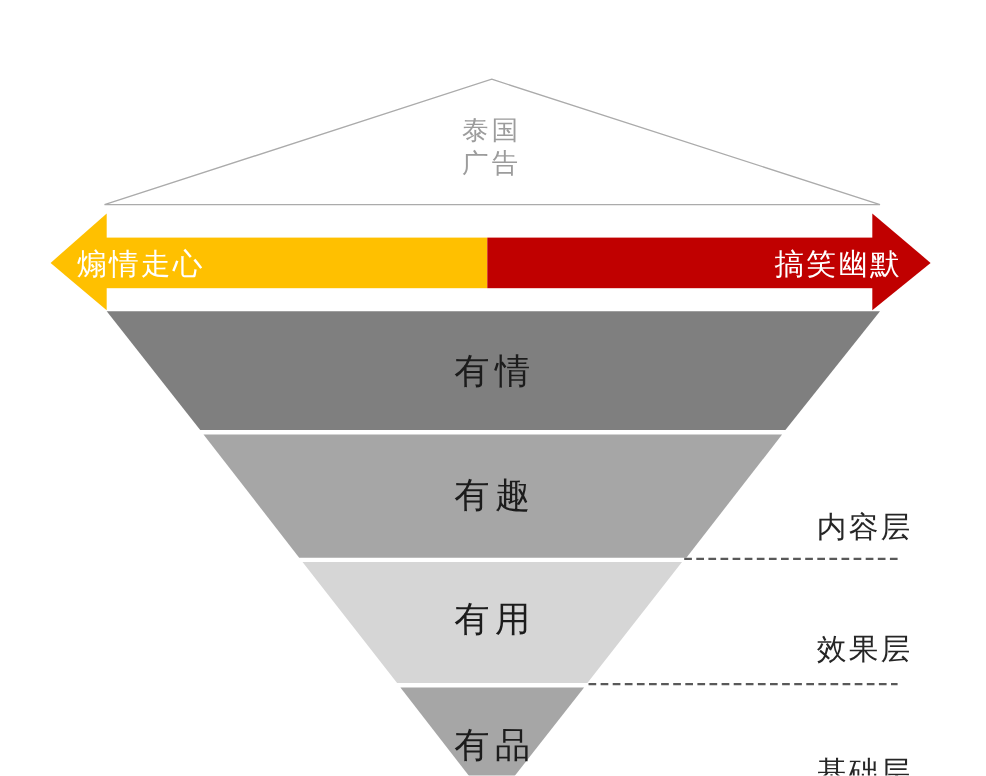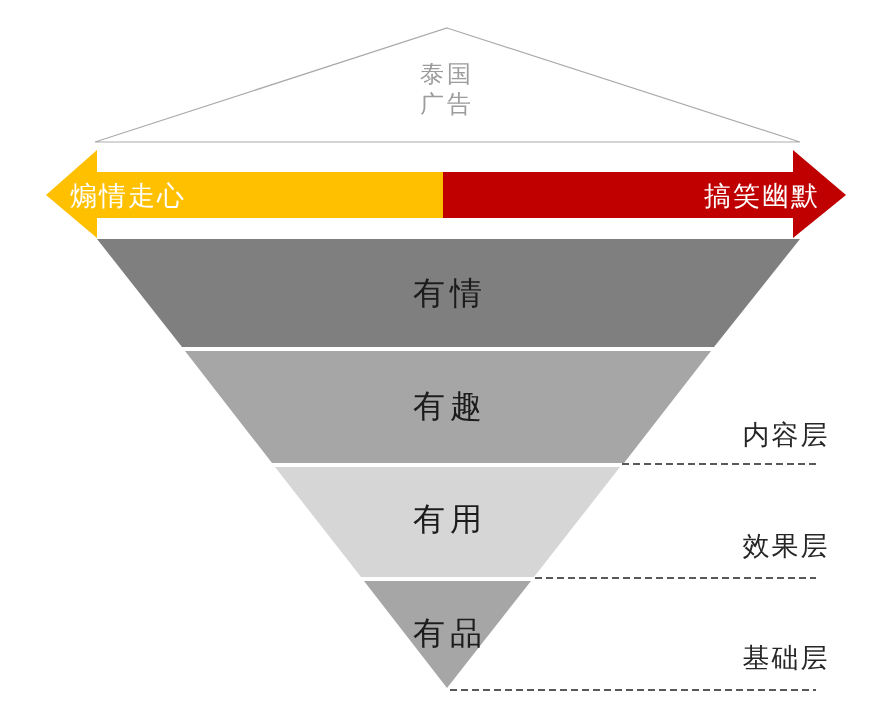--- a/index.html
+++ b/index.html
@@ -9,20 +9,21 @@
     width: 896px;
     height: 705px;
     overflow: hidden;
     font-family: "Liberation Sans", "DejaVu Sans", sans-serif;
   }
   #stage {
     position: relative;
     width: 896px;
     height: 579px;
     background: #ffffff;
+    margin-top: 44px;
   }
   svg { display: block; }
 
   .roof-outline {
     fill: none;
     stroke: #ababab;
     stroke-width: 1.2;
     stroke-linejoin: miter;
   }
   .roof-text {

